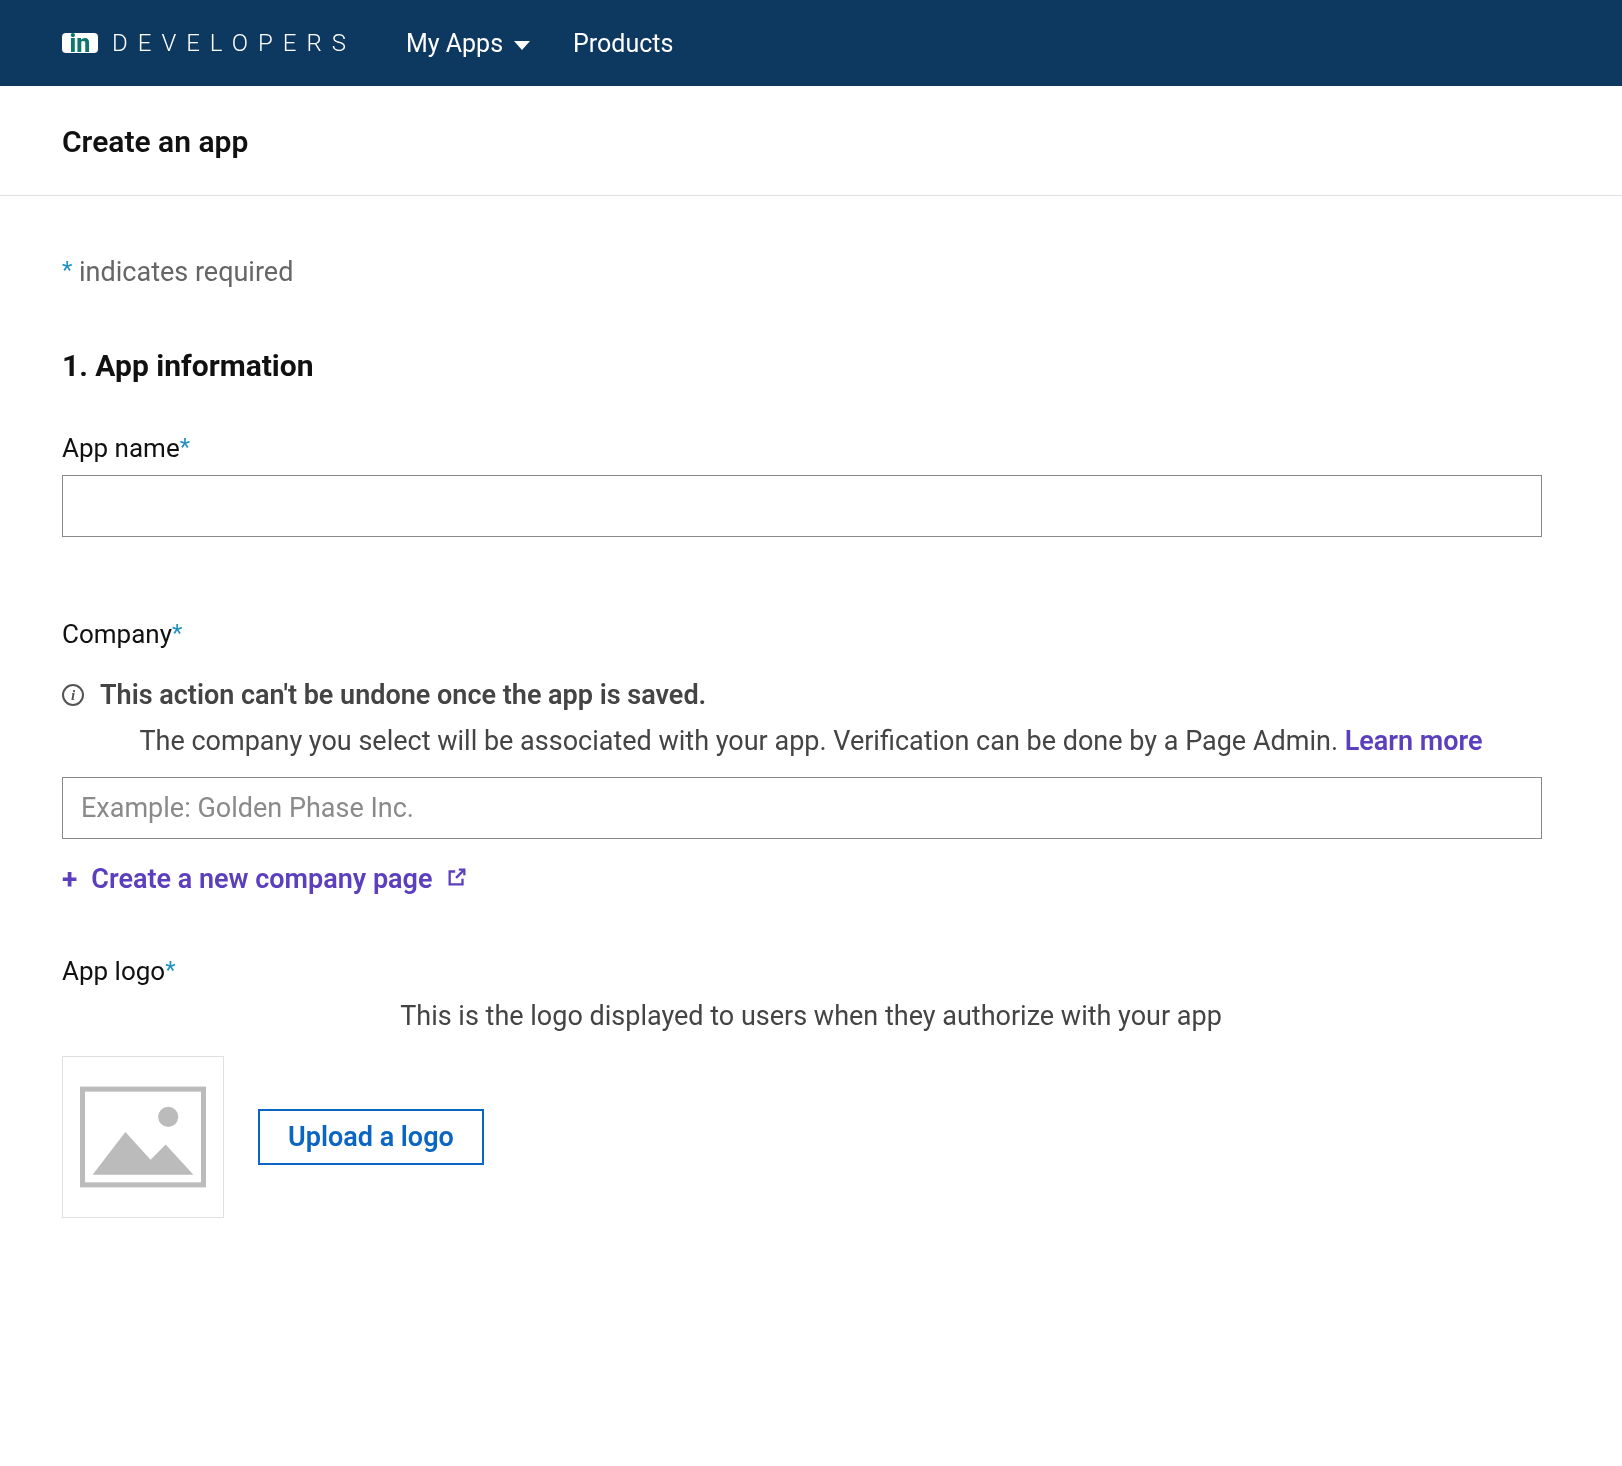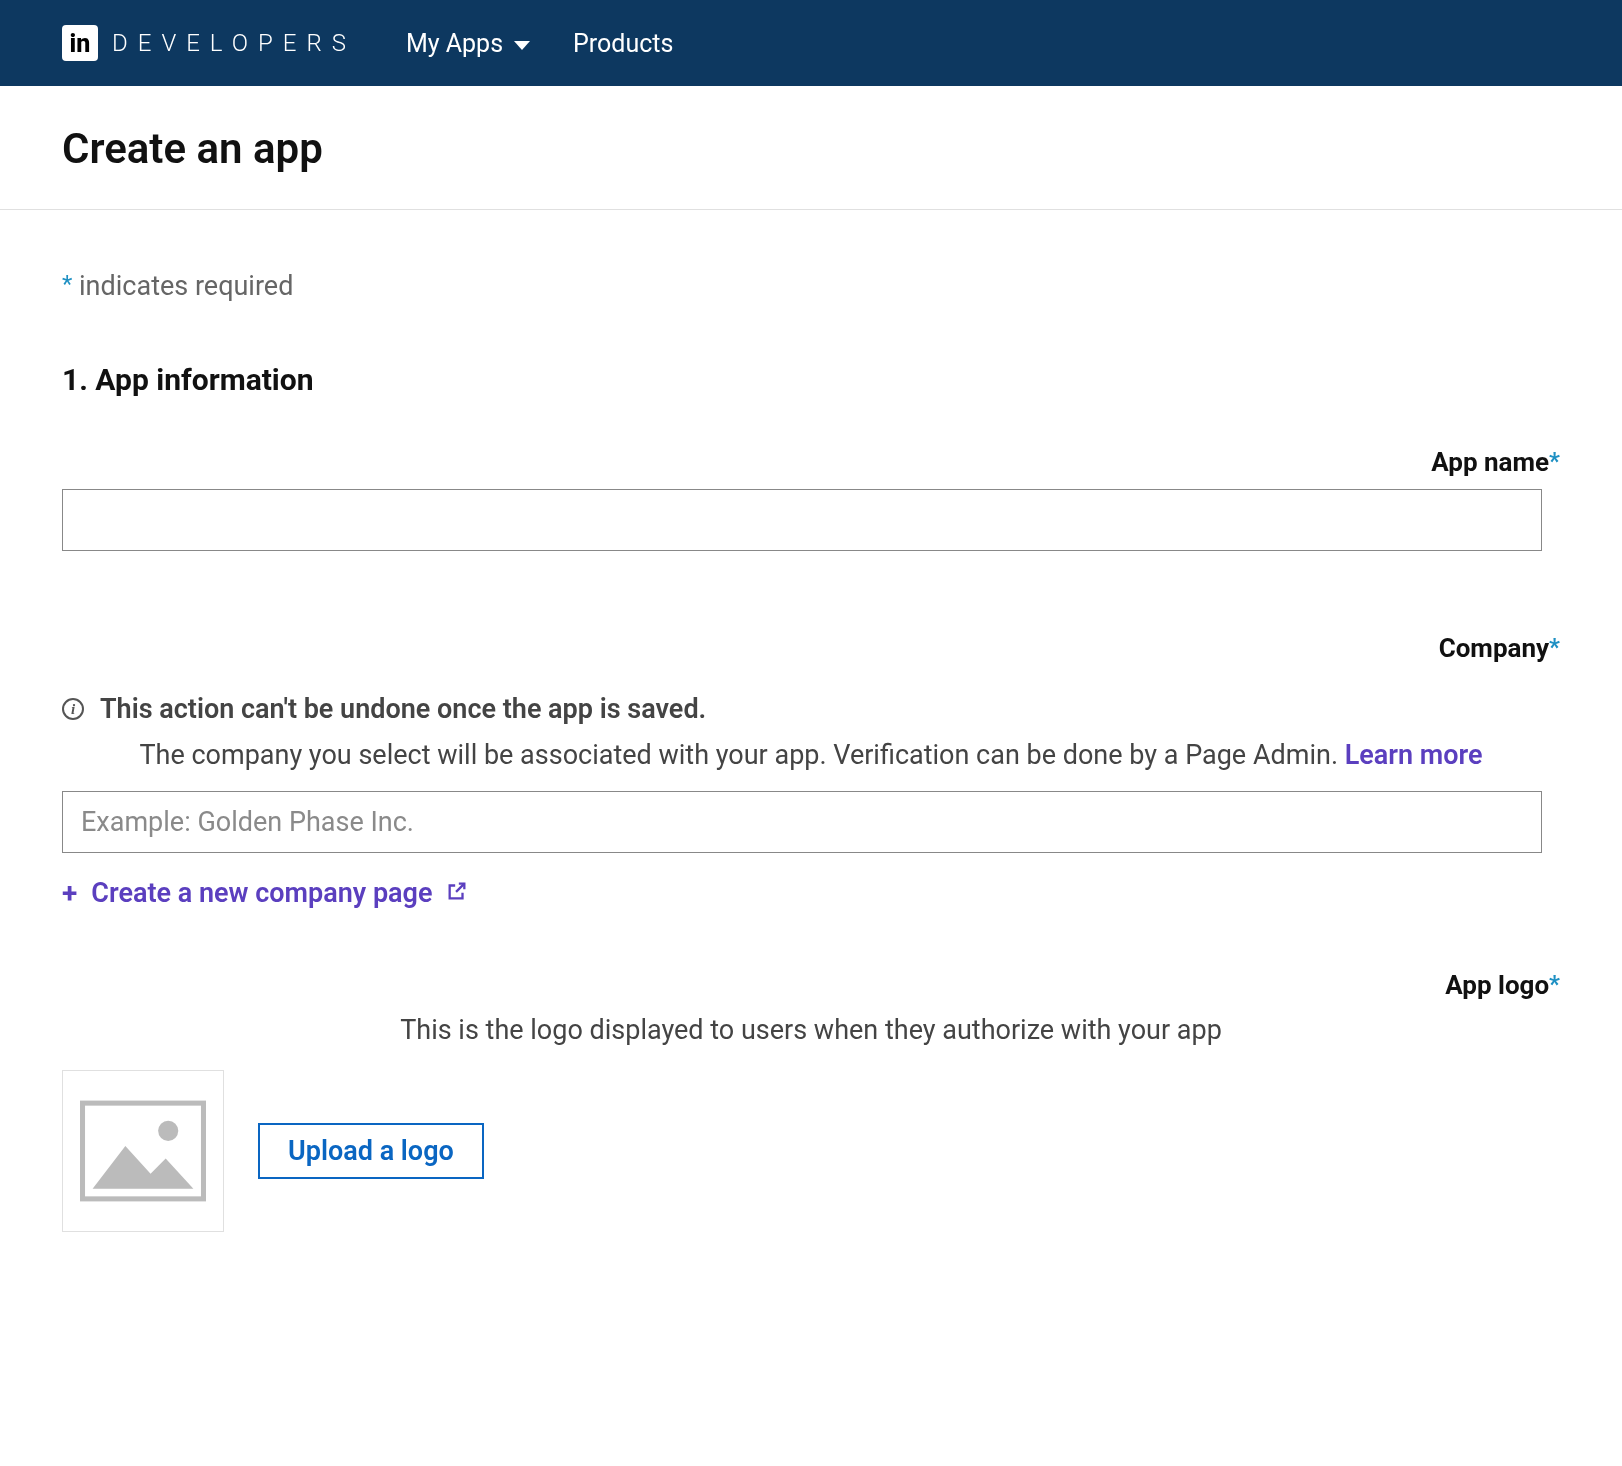--- a/index.html
+++ b/index.html
@@ -1,32 +1,32 @@
 <!DOCTYPE html>
 <html><head>
 <meta charset="utf-8">
 <style>
 * { margin: 0; padding: 0; box-sizing: border-box; font-family: -apple-system, BlinkMacSystemFont, "Segoe UI", Roboto, Helvetica, Arial, sans-serif; }
 body { width: 1622px; height: 1466px; background: #fff; position: relative; transform-origin: top left; }
 .nav { background: #0d3860; height: 86px; display: flex; align-items: center; padding: 0 62px; }
 .brand { display: flex; align-items: center; color: #fff; }
-.brand-logo { width: 36px; height: 36px; background: #fff; color: #000000; font-weight: 800; font-size: 25px; display: flex; align-items: center; justify-content: center; border-radius: 4px; margin-right: 14px; }
+.brand-logo { width: 36px; height: 20px; background: #fff; color: #0f766e; font-weight: 800; font-size: 25px; display: flex; align-items: center; justify-content: center; border-radius: 4px; margin-right: 14px; }
 .brand-text { font-size: 24px; letter-spacing: 10px; font-weight: 300; color: #fff; }
 .nav-items { display: flex; align-items: center; margin-left: 50px; }
 .nav-item { color: #fff; font-size: 25px; margin-right: 42px; display: flex; align-items: center; cursor: pointer; }
 .nav-item .chev { margin-left: 10px; }
 .header { padding: 38px 62px 36px; border-bottom: 1px solid #e0e0e0; }
-.header h1 { font-size: 42px; font-weight: 600; color: #111; }
+.header h1 { font-size: 30px; font-weight: 600; color: #111; }
 .content { padding: 60px 62px; }
 .req-indicator { color: #666; font-size: 27px; margin-bottom: 60px; }
 .req-indicator .star, .star { color: #1e90c3; font-size: 24px; vertical-align: top; }
 .section-title { font-size: 30px; font-weight: 700; color: #111; margin-bottom: 50px; }
 .field { margin-bottom: 82px; }
 .field.smaller-gap { margin-bottom: 60px; }
-.field-label { font-size: 26px; font-weight: 700; color: #111; margin-bottom: 12px; display: block; text-align: right; }
+.field-label { font-size: 26px; font-weight: 400; color: #111; margin-bottom: 12px; display: block; }
 .text-input { width: 100%; max-width: 1480px; border: 1px solid #888; font-size: 27px; padding: 14px 18px; color: #404040; }
 .text-input::placeholder { color: #8a8a8a; }
 .info-row { display: flex; align-items: center; margin-top: 30px; margin-bottom: 12px; }
 .info-icon { width: 22px; height: 22px; border: 2px solid #555; border-radius: 50%; display: flex; align-items: center; justify-content: center; font-family: Georgia, serif; font-style: italic; font-weight: 700; font-size: 15px; color: #555; margin-right: 16px; }
 .info-text { color: #444; font-size: 27px; font-weight: 600; }
 .help-text { color: #444; font-size: 27px; margin-bottom: 16px; line-height: 1.4; text-align: center; }
 .link-purple { color: #5b3fbf; font-weight: 600; text-decoration: none; cursor: pointer; }
 .create-company { display: inline-flex; align-items: center; color: #5b3fbf; font-weight: 600; font-size: 27px; margin-top: 24px; cursor: pointer; }
 .create-company .plus { font-size: 28px; font-weight: 700; margin-right: 14px; }
 .create-company .ext { margin-left: 14px; }

